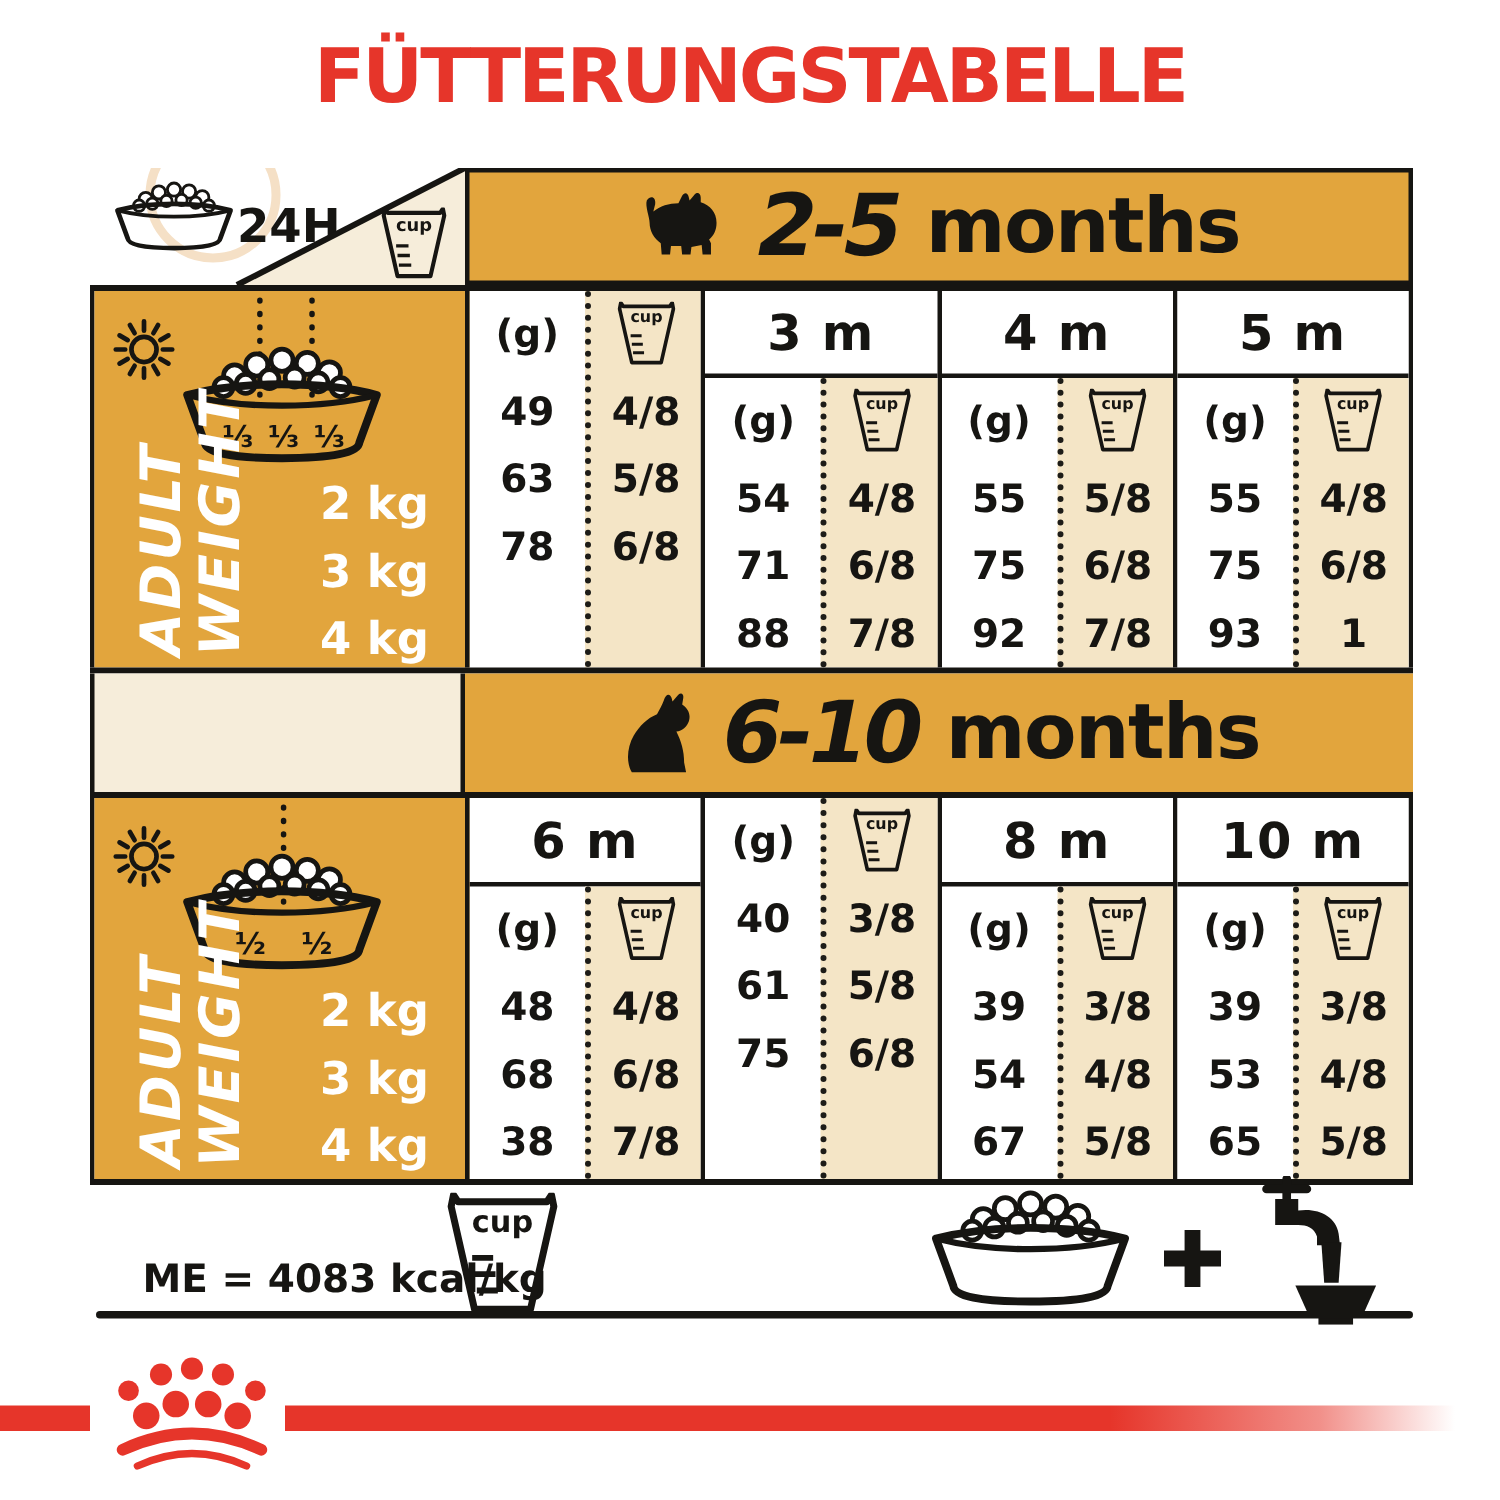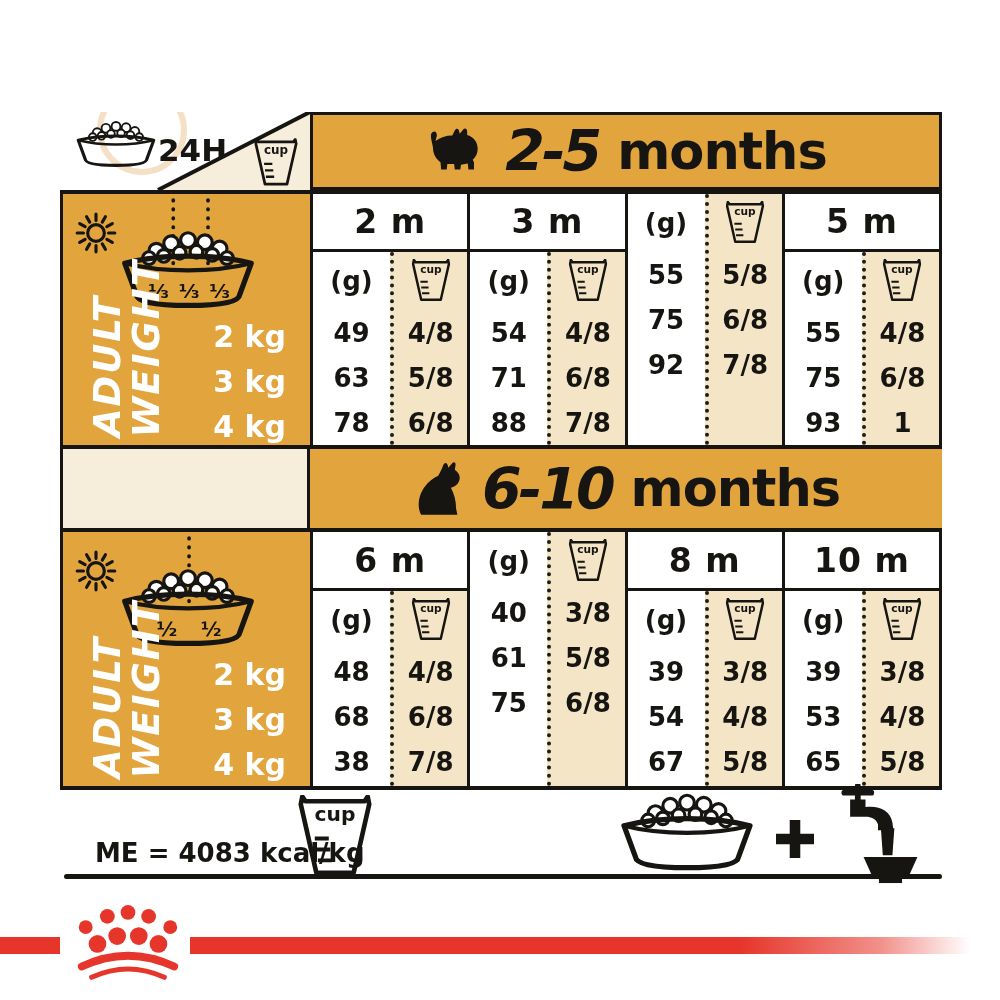--- a/index.html
+++ b/index.html
@@ -105,20 +105,21 @@
       <rect x="56" y="97" width="24" height="6" fill="#161512"></rect>
     </symbol>
     <symbol id="sym-plus" viewBox="0 0 36 36">
       <path fill="#161512" d="M13,0 h10 v13 h13 v10 h-13 v13 h-10 v-13 h-13 v-10 h13 z"></path>
     </symbol>
   </defs>
 </svg>
 
 <div class="sheet">
 
+  <div class="title">FÜTTERUNGSTABELLE</div>
 
   <div class="tbl">
 
     <div class="hdr1">
       <svg class="hdrleft" width="250" height="78" viewBox="0 0 250 78">
         <circle cx="82" cy="18" r="42" fill="none" stroke="#F5E0C6" stroke-width="6"></circle>
         <svg x="12" y="6" width="88" height="52" viewBox="0 0 140 80">
             <use href="#sym-bowl"></use>
           </svg>
         <text x="98" y="49" font-size="31" font-weight="bold" fill="#161512">24H</text>
@@ -164,21 +165,20 @@
             <span>WEIGHT</span>
         </div>
         <div class="weights">
           <div>2 kg</div>
           <div>3 kg</div>
           <div>4 kg</div>
         </div>
       </div>
       <div class="cols">
           <div class="mcol">
-            <div class="mhead">2 m</div>
             <div class="mbody">
               <div class="gcol">
                 <div class="cell hd">(g)</div>
                 <div class="cell val">49</div>
                 <div class="cell val">63</div>
                 <div class="cell val">78</div>
               </div>
               <div class="ccol">
                 <div class="cell hd">
                   <svg class="cupuse" viewBox="0 0 48 54">
@@ -206,20 +206,21 @@
                     <use href="#sym-cup"></use>
                   </svg>
                 </div>
                 <div class="cell val">4/8</div>
                 <div class="cell val">6/8</div>
                 <div class="cell val">7/8</div>
               </div>
             </div>
           </div>
           <div class="mcol">
+            <div class="mhead">4 m</div>
             <div class="mbody">
               <div class="gcol">
                 <div class="cell hd">(g)</div>
                 <div class="cell val">55</div>
                 <div class="cell val">75</div>
                 <div class="cell val">92</div>
               </div>
               <div class="ccol">
                 <div class="cell hd">
                   <svg class="cupuse" viewBox="0 0 48 54">

